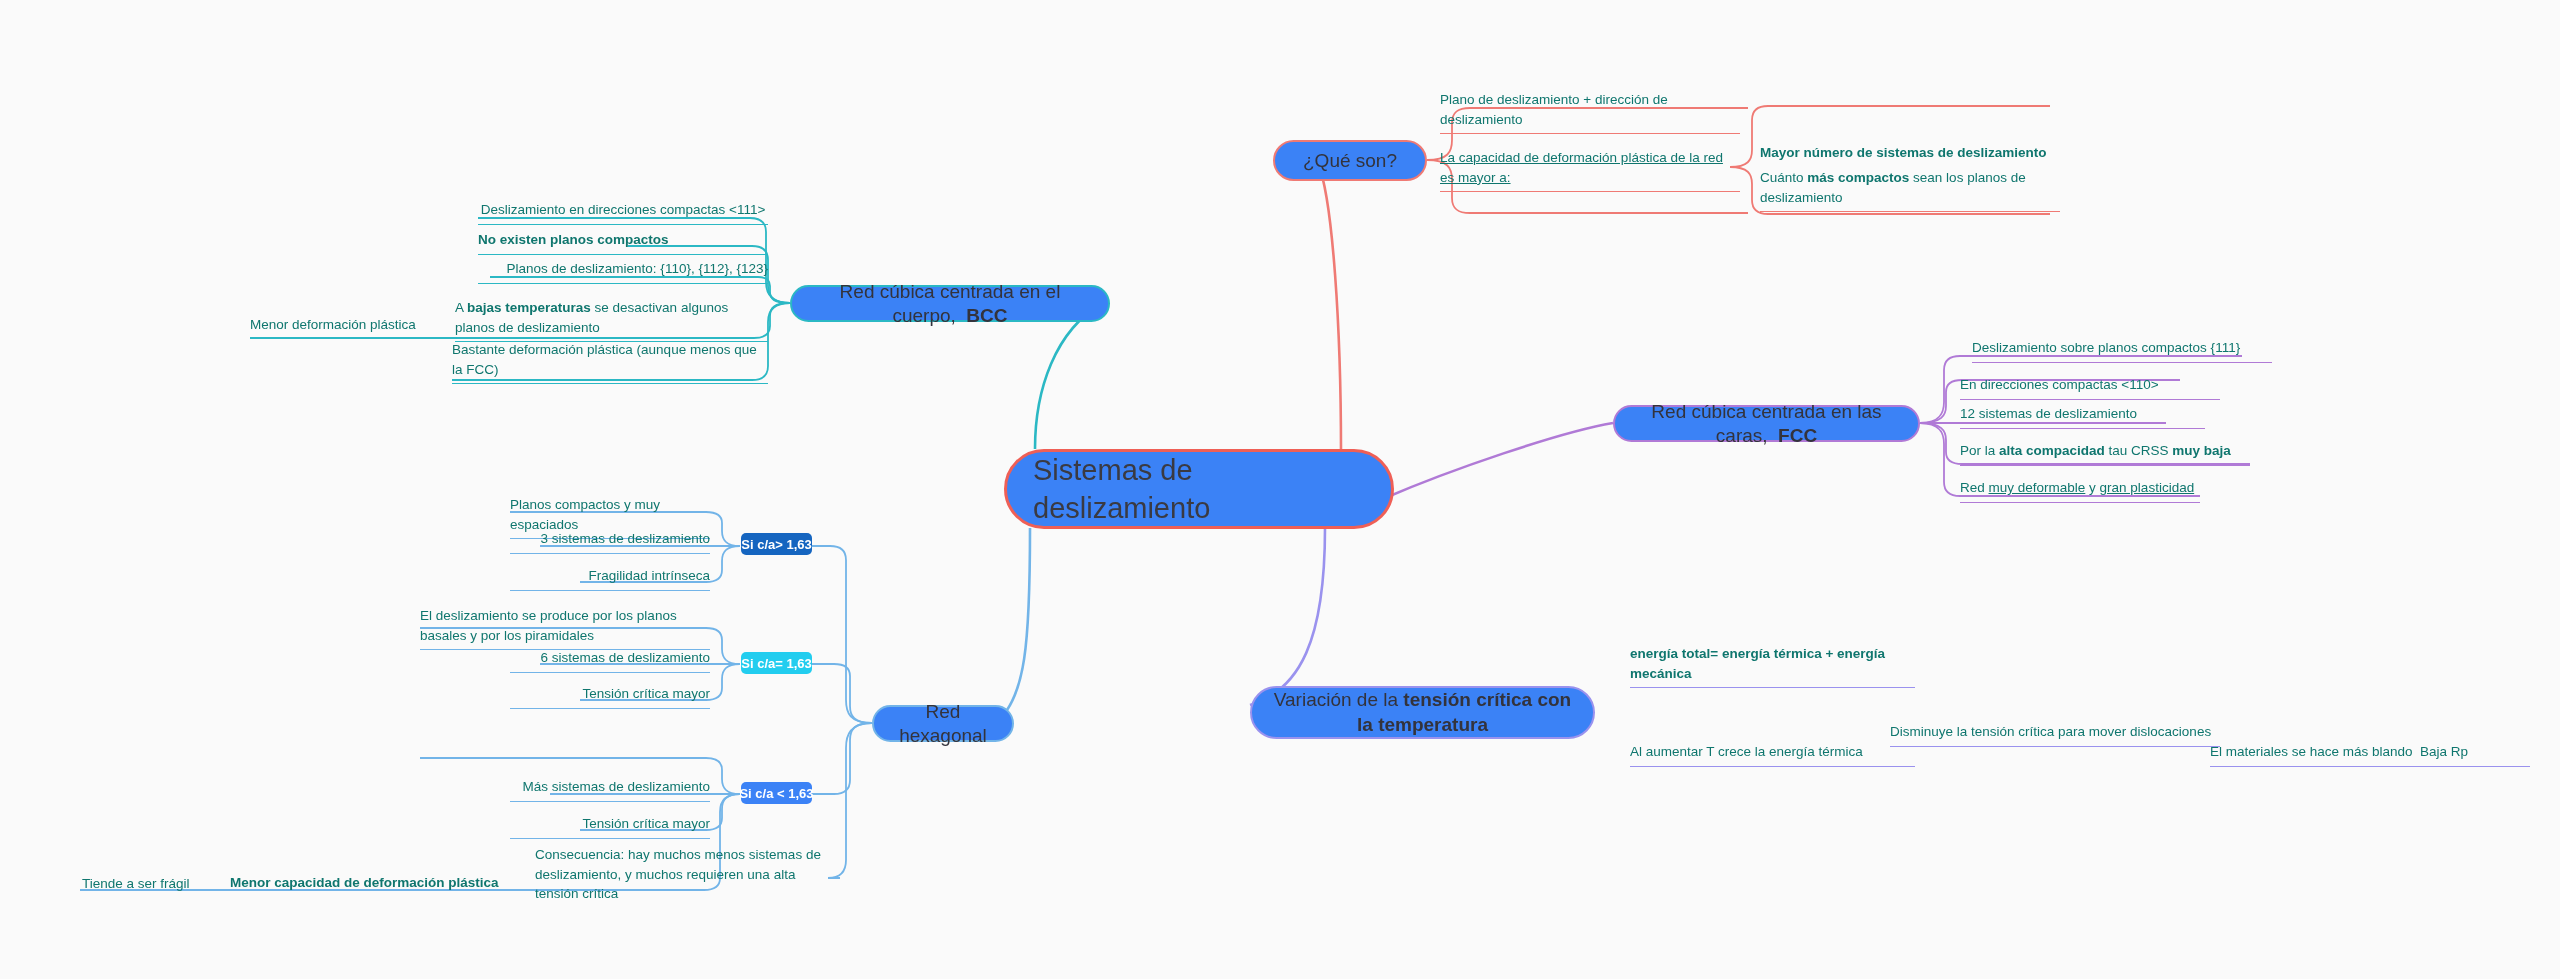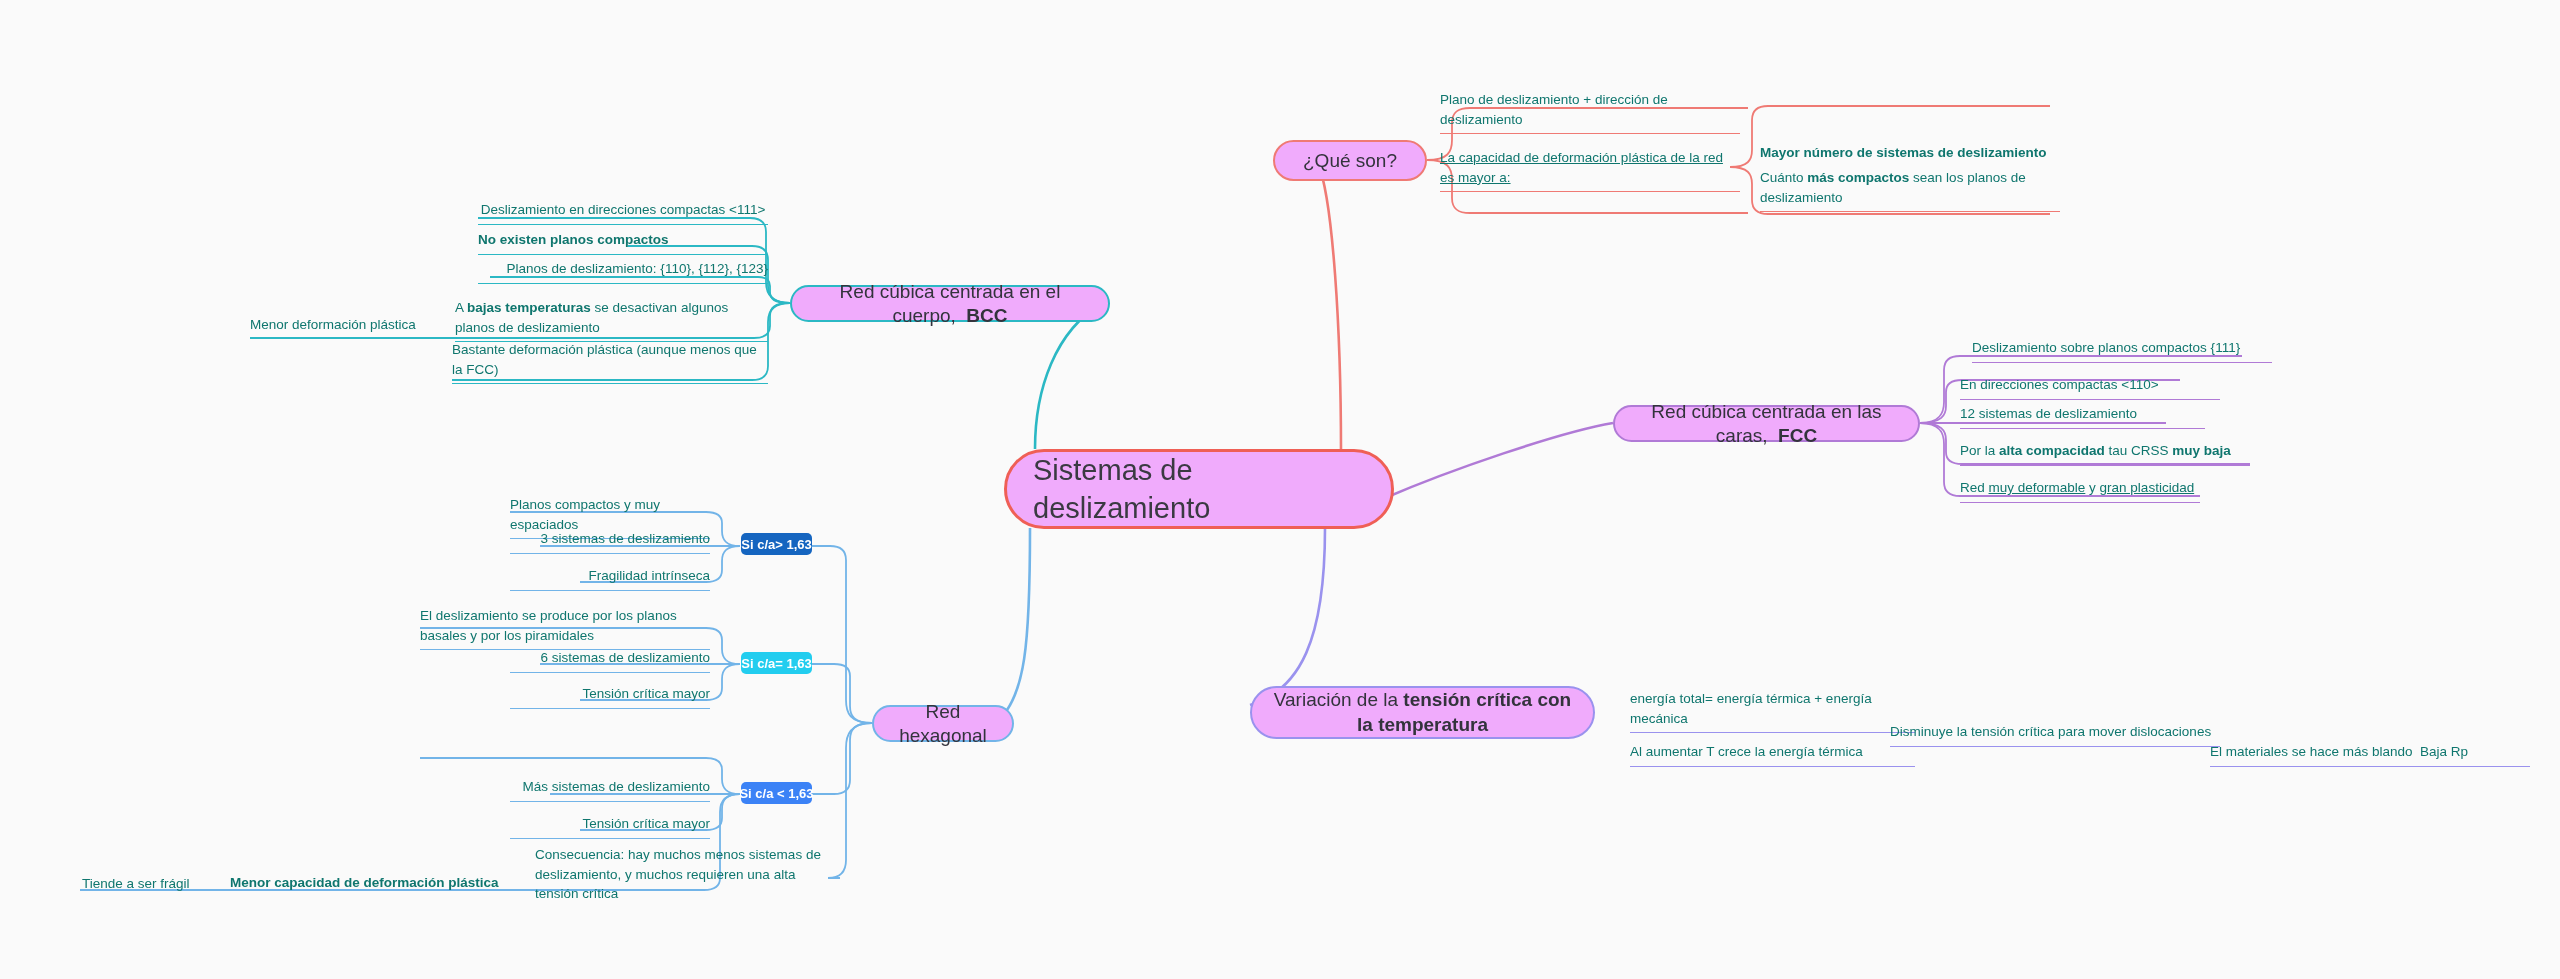--- a/index.html
+++ b/index.html
@@ -12,21 +12,21 @@
     position:relative;
   }
   #canvas{position:absolute;left:0;top:0;width:2560px;height:979px;}
   svg.links{position:absolute;left:0;top:0;width:2560px;height:979px;pointer-events:none;}
 
   
   .pill{
     position:absolute;
     box-sizing:border-box;
     border-radius:999px;
-    background:#f0abfc;
+    background:#3b82f6;
     display:flex;align-items:center;justify-content:center;
     text-align:center;
     line-height:1.25;
     padding:6px 18px;
   }
   .root{
     border:3px solid #ef5f56;
     font-size:29px;
     color:#3a3a42;
     text-align:left;
@@ -261,21 +261,21 @@
 
   <div class="leaf noul" style="left:82px;top:874px;width:150px;">
     <span>Tiende a ser frágil</span>
   </div>
 
   <div class="pill lvl1 periwinkle" style="left:1250px;top:686px;width:345px;height:53px;line-height:1.3;">
     <span>Variación de la <b>tensión crítica con la temperatura</b></span>
   </div>
 
 
-  <div class="leaf ul-peri" style="left:1630px;top:689px;width:285px;font-weight:normal;">
+  <div class="leaf ul-peri" style="left:1630px;top:644px;width:285px;font-weight:bold;">
     <span>energía total= energía térmica + energía mecánica</span>
   </div>
 
   <div class="leaf ul-peri" style="left:1630px;top:742px;width:285px;">
     <span>Al aumentar T crece la energía térmica</span>
   </div>
 
   <div class="leaf ul-peri" style="left:1890px;top:722px;width:330px;">
     <span>Disminuye la tensión crítica para mover dislocaciones</span>
   </div>

